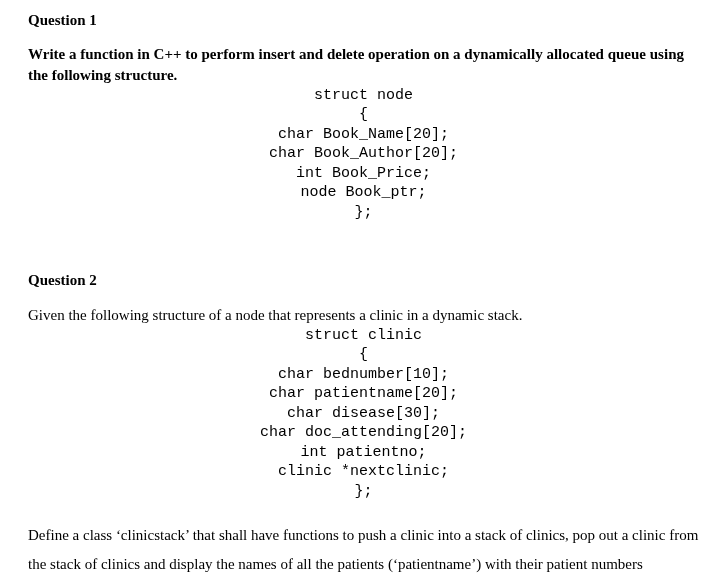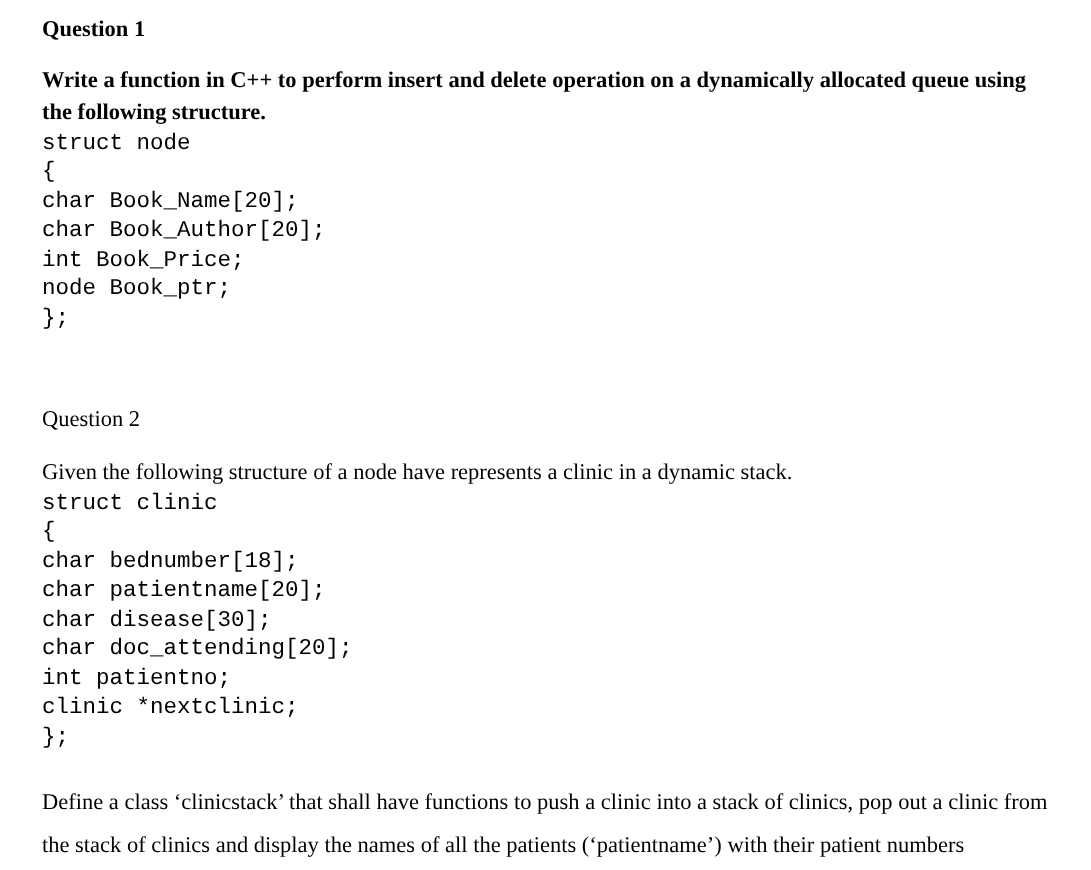--- a/index.html
+++ b/index.html
@@ -24,26 +24,27 @@
   .question-text {
     margin-bottom: 1px;
     font-weight: bold;
   }
   .code-block {
     font-family: "Courier New", Courier, monospace;
     font-size: 15px;
     white-space: pre;
     line-height: 1.3;
     margin-bottom: 20px;
+    text-align: center;
   }
   .section-gap {
     height: 28px;
   }
   .q2-heading {
-    font-weight: normal;
+    font-weight: bold;
     margin-bottom: 14px;
   }
   .q2-intro {
     margin-bottom: 1px;
   }
   .closing-text {
     margin-top: 20px;
     line-height: 1.9;
   }
 </style>
@@ -56,24 +57,24 @@
 {
 char Book_Name[20];
 char Book_Author[20];
 int Book_Price;
 node Book_ptr;
 };</div>
 
 <div class="section-gap"></div>
 
 <div class="q2-heading">Question 2</div>
-<div class="q2-intro">Given the following structure of a node have represents a clinic in a dynamic stack.</div>
+<div class="q2-intro">Given the following structure of a node that represents a clinic in a dynamic stack.</div>
 <div class="code-block">struct clinic
 {
-char bednumber[18];
+char bednumber[10];
 char patientname[20];
 char disease[30];
 char doc_attending[20];
 int patientno;
 clinic *nextclinic;
 };</div>
 
 <div class="closing-text">Define a class ‘clinicstack’ that shall have functions to push a clinic into a stack of clinics, pop out a clinic from the stack of clinics and display the names of all the patients (‘patientname’) with their patient numbers (‘patientno’) on the screen.</div>
 
 </body></html>

